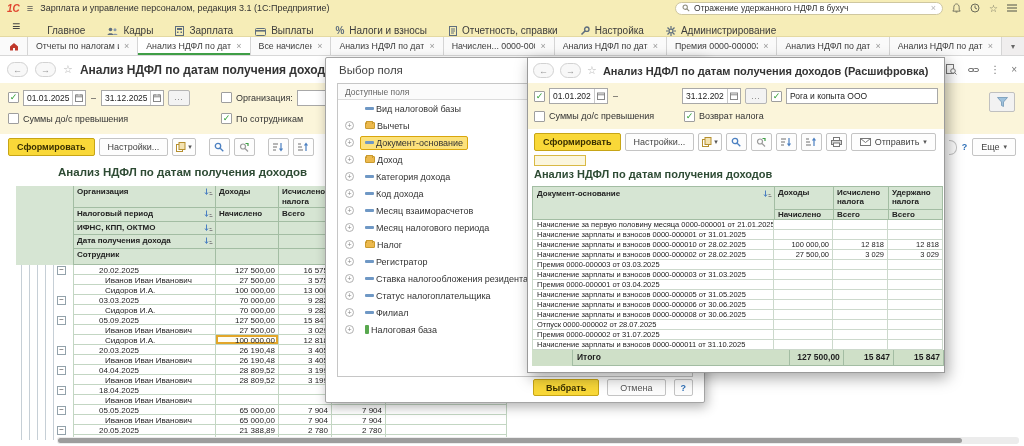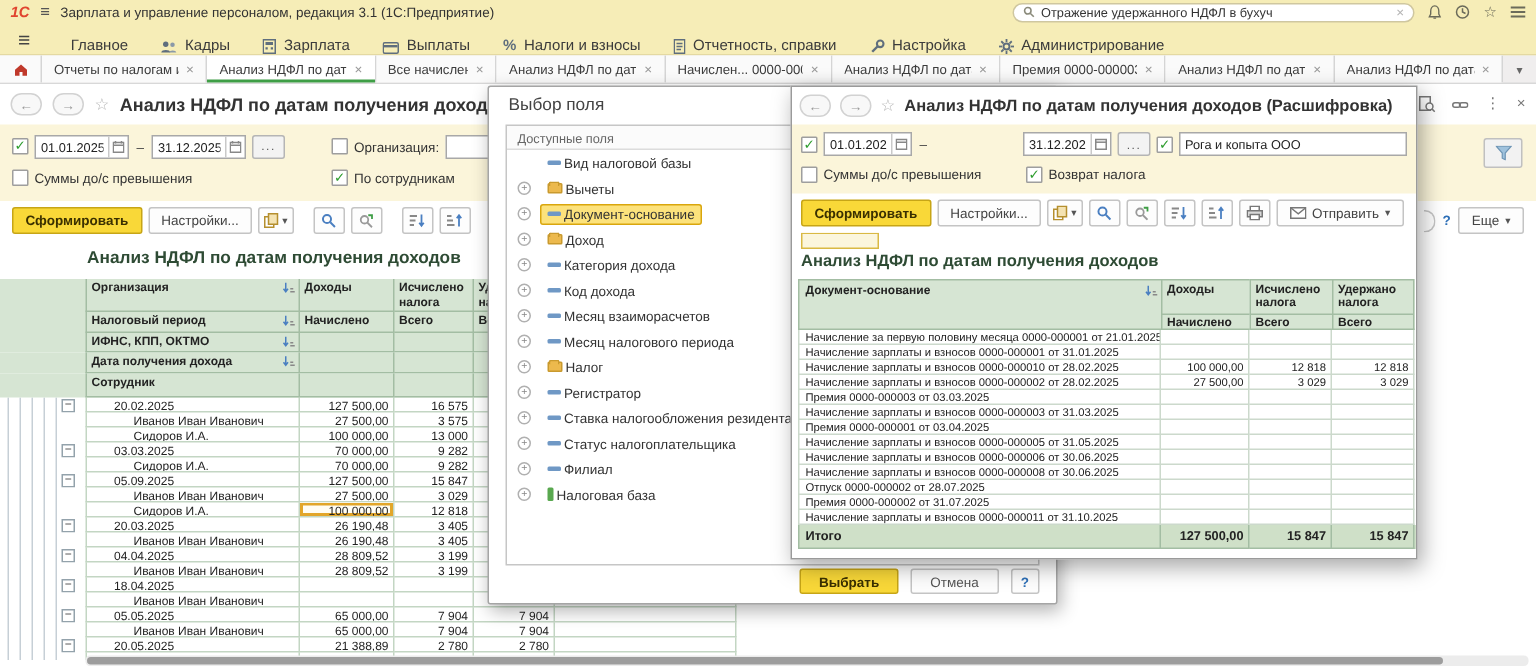--- a/index.html
+++ b/index.html
@@ -86,21 +86,21 @@
   .ibtn{height:18px;min-width:21px;border:1px solid #c4c4c4;background:#fdfdfd;border-radius:2px;
         display:inline-flex;align-items:center;justify-content:center;gap:2px;padding:0 3px;}
   .caret{font-size:7px;color:#555;}
   .tb-sep{width:5px;}
   .tb-right-grp{margin-left:auto;display:flex;align-items:center;gap:5px;}
   .btn-clip{width:8px;height:15px;border:1px solid #c4c4c4;border-left:none;border-radius:0 7px 7px 0;background:#fdfdfd;}
   .qmark{color:#2d6fb7;font-size:9px;font-weight:bold;}
 
   
   .report-title{position:absolute;top:110px;left:58px;font-size:11.5px;font-weight:bold;color:#2e4b34;}
-  .lgrid{position:absolute;top:130px;left:0;width:492px;height:254px;overflow:hidden;font-size:8px;}
+  .lgrid{position:absolute;top:130px;left:16px;width:492px;height:254px;overflow:hidden;font-size:8px;}
   .lhead .lrow{background:#d6e5d3;}
   .lrow{display:flex;position:relative;z-index:1;}
   .lrow > div{border-right:1px solid #c3d6c3;border-bottom:1px solid #c3d6c3;overflow:hidden;white-space:nowrap;}
   .lhead .lrow > div{border-color:#a3bda3;}
   .c0{width:57px;flex:none;border:none !important;background:transparent;display:flex;align-items:center;}
   .c1{width:143px;flex:none;border-left:1px solid #c3d6c3;padding:1px 2px;}
   .lhead .c1{border-left-color:#a3bda3;}
   .c2{width:63px;flex:none;}
   .c3{width:53px;flex:none;}
   .c4{width:54px;flex:none;}
@@ -110,21 +110,21 @@
   .sort-ic{position:absolute;right:2px;top:2px;}
   .num{text-align:right;padding:1px 3px;color:#222;}
   .lrows{position:relative;}
   .lrows::before{content:"";position:absolute;left:0;top:0;bottom:0;width:57px;z-index:0;
      background-image:linear-gradient(#c6cfd6,#c6cfd6),linear-gradient(#c6cfd6,#c6cfd6),
        linear-gradient(#c6cfd6,#c6cfd6),linear-gradient(#c6cfd6,#c6cfd6),linear-gradient(#c6cfd6,#c6cfd6);
      background-size:1px 100%;background-repeat:no-repeat;
      background-position:5px 0,13px 0,21px 0,29px 0,37px 0;}
   .drow{height:10px;line-height:9px;}
   .drow .c1{padding-left:31px;color:#222;}
-  .drow.group .c1{padding-left:18px;text-decoration:underline;}
+  .drow.group .c1{padding-left:25px;text-decoration:underline;}
   .expander{width:9px;height:9px;margin-left:41px;background:#fff;border:1px solid #93a2ab;
             display:none;align-items:center;justify-content:center;font-size:8px;line-height:6px;color:#444;}
   .drow.group .expander{display:flex;}
   .selcell{box-shadow:inset 0 0 0 2px #e2a62a;background:#fffdf3;}
   .hscroll{position:absolute;left:57px;right:5px;bottom:2px;height:7px;background:#ececec;border-radius:3px;z-index:2;}
   .hscroll .thumb{position:absolute;left:1px;top:1px;bottom:1px;width:94%;background:#9d9d9d;border-radius:3px;}
 
   
   .dialog{position:absolute;left:325px;top:1px;width:380px;height:346px;background:#fff;z-index:5;
           border:1px solid #a5a5a5;border-radius:2px;box-shadow:2px 4px 12px rgba(0,0,0,.3);}
@@ -172,21 +172,21 @@
         font-weight:bold;color:#222;padding:1px 3px;white-space:normal;line-height:1.15;font-size:8px;}
   .ov-colstack:last-child .top{border-right:1px solid #a3bda3;}
   .ov-colstack .bot{height:10px;background:#d6e5d3;border-left:1px solid #a3bda3;border-bottom:1px solid #a3bda3;
         font-weight:bold;color:#222;padding:0 3px;line-height:9px;font-size:8px;}
   .ov-colstack:last-child .bot{border-right:1px solid #a3bda3;}
   .ov-row{display:flex;height:10px;line-height:9px;}
   .ov-row > div{border-right:1px solid #ccd9cc;border-bottom:1px solid #ccd9cc;overflow:hidden;white-space:nowrap;}
   .ov-doc{width:242px;border-left:1px solid #ccd9cc;padding:0 4px;color:#222;}
   .ov-n1{width:59px;text-align:right;padding:0 3px;color:#222;}
   .ov-n2,.ov-n3{width:55px;text-align:right;padding:0 3px;color:#222;}
-  .ov-total{display:flex;height:16px;line-height:15px;font-weight:bold;background:#cfe0c8;font-size:8.5px;}
+  .ov-total{display:flex;height:16px;line-height:15px;font-weight:bold;background:#cfe0c8;font-size:8.5px;padding-left:40px;}
   .ov-total > div{border-right:1px solid #a3bda3;border-bottom:1px solid #a3bda3;overflow:hidden;}
   .ov-total .ov-doc{border-left:1px solid #a3bda3;}
   svg{display:block;}
 </style>
 </head>
 <body>
 
 <div class="screen">
 
   <header class="titlebar">

